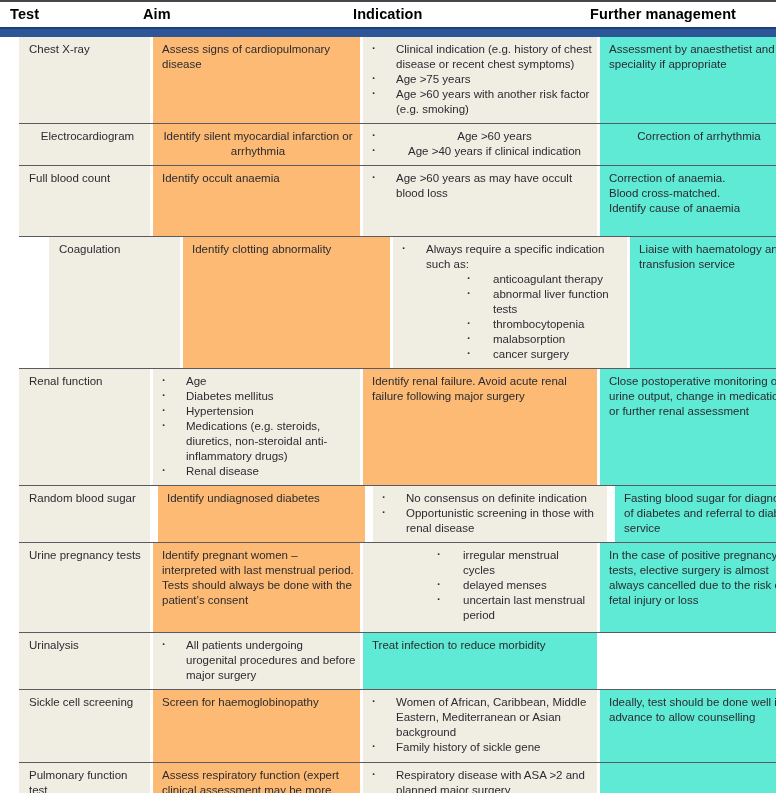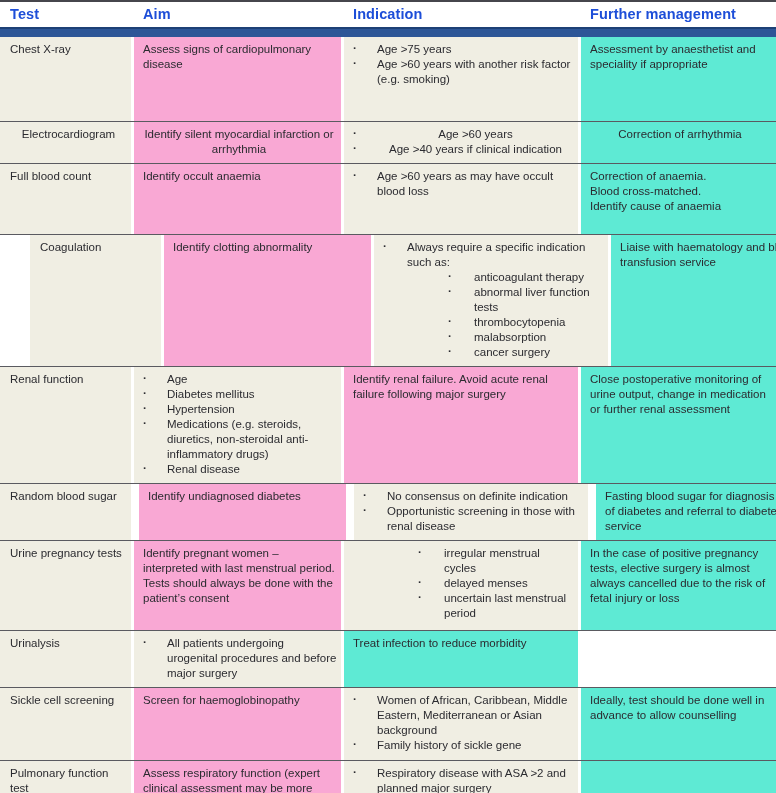--- a/index.html
+++ b/index.html
@@ -16,37 +16,37 @@
     display:grid;
     grid-template-columns:131px 207px 234px 195px;
     column-gap:3px;
   }
   
   .header-row{background:#ffffff;padding:4px 0 3px 0;align-items:end;}
   .hcell{
     font-weight:bold;
     font-size:14.5px;
     letter-spacing:0.1px;
-    color:#1d4ed8;
+    color:#000000;
     padding-left:9px;
     padding-bottom:2px;
   }
   .hcell.c0{padding-left:10px;}
   .accent-bar{height:8px;background:#2d5697;border-top:2px solid #1d4076;}
   
-  .trow{border-top:1px solid #5a5a60;}
+  .trow{border-top:1px solid #5a5a60;margin-left:19px;}
   .tbody .trow:first-child{border-top:none;}
   .cell{
     font-size:11.5px;
     line-height:15px;
     padding:5px 6px 6px 9px;
     box-sizing:border-box;
   }
   .cell.test{background:#f0eee3;padding-left:10px;padding-right:4px;}
-  .cell.aim{background:#f9a8d4;}
+  .cell.aim{background:#fdba74;}
   .cell.ind{background:#f0eee3;padding:5px 4px 6px 0;}
   .cell.mgmt{background:#5eead4;white-space:pre-line;}
   
   .tbody .trow:nth-child(1){min-height:84px;}
   .tbody .trow:nth-child(2){min-height:40px;text-align:center;}
   .tbody .trow:nth-child(3){min-height:70px;}
   .tbody .trow:nth-child(4){min-height:114px;padding-left:30px;}
   .tbody .trow:nth-child(5){min-height:115px;}
   .tbody .trow:nth-child(6){min-height:50px;gap:8px;}
   .tbody .trow:nth-child(7){min-height:89px;}
@@ -70,20 +70,21 @@
       <div class="hcell c2">Indication</div>
       <div class="hcell c3">Further management</div>
     </div>
   <div class="accent-bar"></div>
   <div class="tbody">
       <div class="grid-row trow">
         <div class="cell test">Chest X-ray</div>
         <div class="cell aim">Assess signs of cardiopulmonary disease</div>
         <div class="cell ind">
           <ul class="blist">
+            <li class="b">Clinical indication (e.g. history of chest disease or recent chest symptoms)</li>
             <li class="b">Age &gt;75 years</li>
             <li class="b">Age &gt;60 years with another risk factor (e.g. smoking)</li>
           </ul>
         </div>
         <div class="cell mgmt">Assessment by anaesthetist and speciality if appropriate</div>
       </div>
       <div class="grid-row trow">
         <div class="cell test">Electrocardiogram</div>
         <div class="cell aim">Identify silent myocardial infarction or arrhythmia</div>
         <div class="cell ind">

